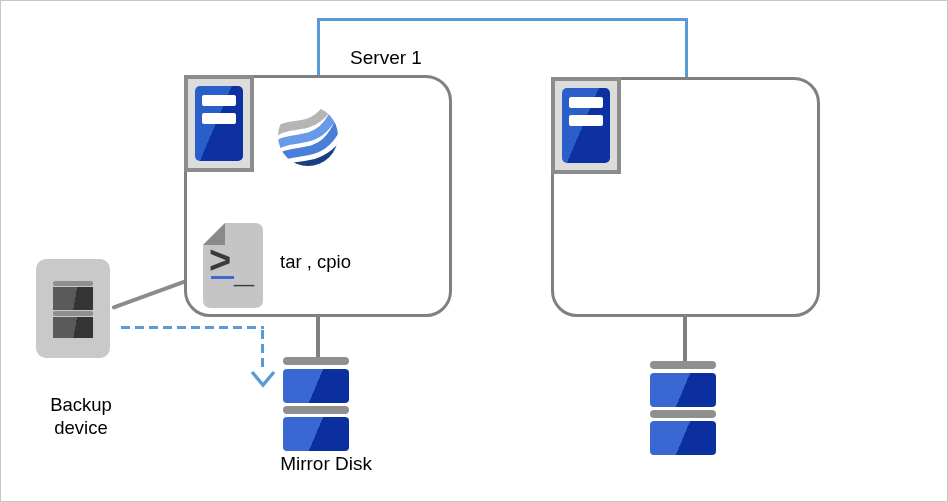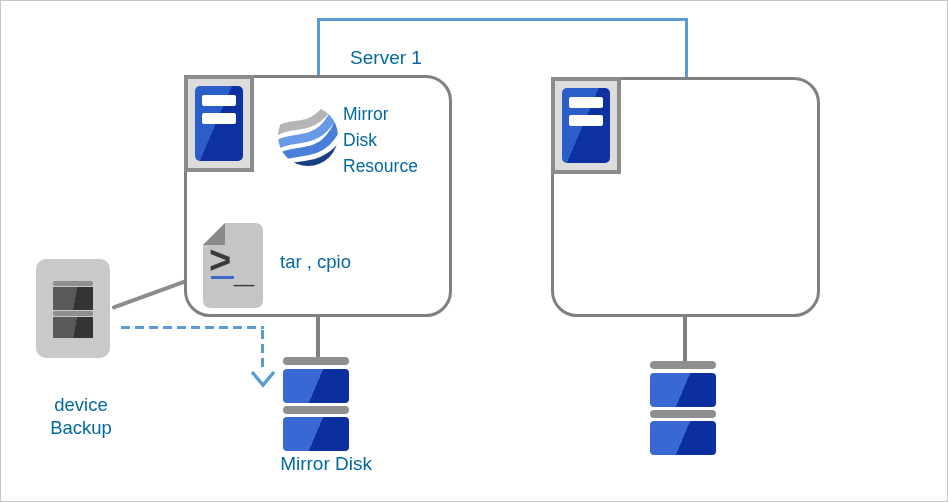--- a/index.html
+++ b/index.html
@@ -1,19 +1,19 @@
 <!DOCTYPE html>
 <html><head>
 <meta charset="utf-8">
 <style>
   html,body{margin:0;padding:0;background:#fff;}
   .canvas{
     position:relative;width:948px;height:502px;background:#ffffff;
     border:1px solid #c6c6c6;box-sizing:border-box;overflow:hidden;
-    font-family:"Liberation Sans",sans-serif;color:#0369a1;
+    font-family:"Liberation Sans",sans-serif;color:#000000;
   }
   .abs{position:absolute;}
   
   .link{background:#5b9bd5;}
   .link-h{left:316px;top:17px;width:371px;height:3px;}
   .link-v1{left:316px;top:17px;width:3px;height:59px;}
   .link-v2{left:684px;top:17px;width:3px;height:62px;}
   
   .srv-label{font-size:19px;text-align:center;width:110px;}
   .srv1-label{left:330px;top:46px;}
@@ -112,25 +112,20 @@
       </defs>
     <g clip-path="url(#gclip)">
       <rect x="0" y="0" width="62" height="62" fill="#ffffff"></rect>
       <path d="M-6,30 C10,16 26,25 42,12 C48,7 52,1 54,-5" stroke="#b5b5b5" stroke-width="9" fill="none"></path>
       <path d="M-8,45 C12,29 30,39 46,24 C51,19 56,12 59,4" stroke="#699ae8" stroke-width="9" fill="none"></path>
       <path d="M-6,58 C14,42 33,52 49,37 C54,32 59,25 62,17" stroke="#4a7fd9" stroke-width="9" fill="none"></path>
       <path d="M-4,72 L68,72 L68,28 C62,39 55,46 47,50 C33,59 15,53 -4,66 Z" fill="#16407f"></path>
     </g>
   </svg>
 
-  <div class="abs mdr-text">
-    <div>Mirror</div>
-    <div>Disk</div>
-    <div>Resource</div>
-  </div>
 
   <svg class="abs script-icon" width="62" height="87" viewBox="0 0 62 87">
     <path d="M23,1 H53 Q61,1 61,9 V78 Q61,86 53,86 H9 Q1,86 1,78 V23 Z" fill="#c5c5c5"></path>
     <path d="M23,1 V23 H1 Z" fill="#8a8a8a"></path>
     <text x="7" y="51" font-size="38" font-weight="bold" fill="#3a3a3a">&gt;</text>
     <rect x="9" y="54" width="23" height="3" fill="#3f6ad0"></rect>
     <text x="32" y="60" font-size="36" font-weight="bold" fill="#3a3a3a">_</text>
   </svg>
 
   <div class="abs tar-label">tar , cpio</div>
@@ -154,22 +149,22 @@
 
   <div class="abs disk-label">Mirror Disk</div>
 
   <div class="abs backup-dev">
     <div class="slot-cap sc1"></div>
     <div class="slot s1"></div>
     <div class="slot-cap sc2"></div>
     <div class="slot s2"></div>
   </div>
   <div class="abs backup-label">
+    <div>Backup</div>
     <div>device</div>
-    <div>Backup</div>
   </div>
 
   <div class="abs dash-h"></div>
   <div class="abs dash-v"></div>
   <svg class="abs arrow-head" width="26" height="18" viewBox="0 0 26 18">
     <path d="M2,2 L13,15 L24,2" stroke="#5b9bd5" stroke-width="3.4" fill="none"></path>
   </svg>
 
 </div>
 

